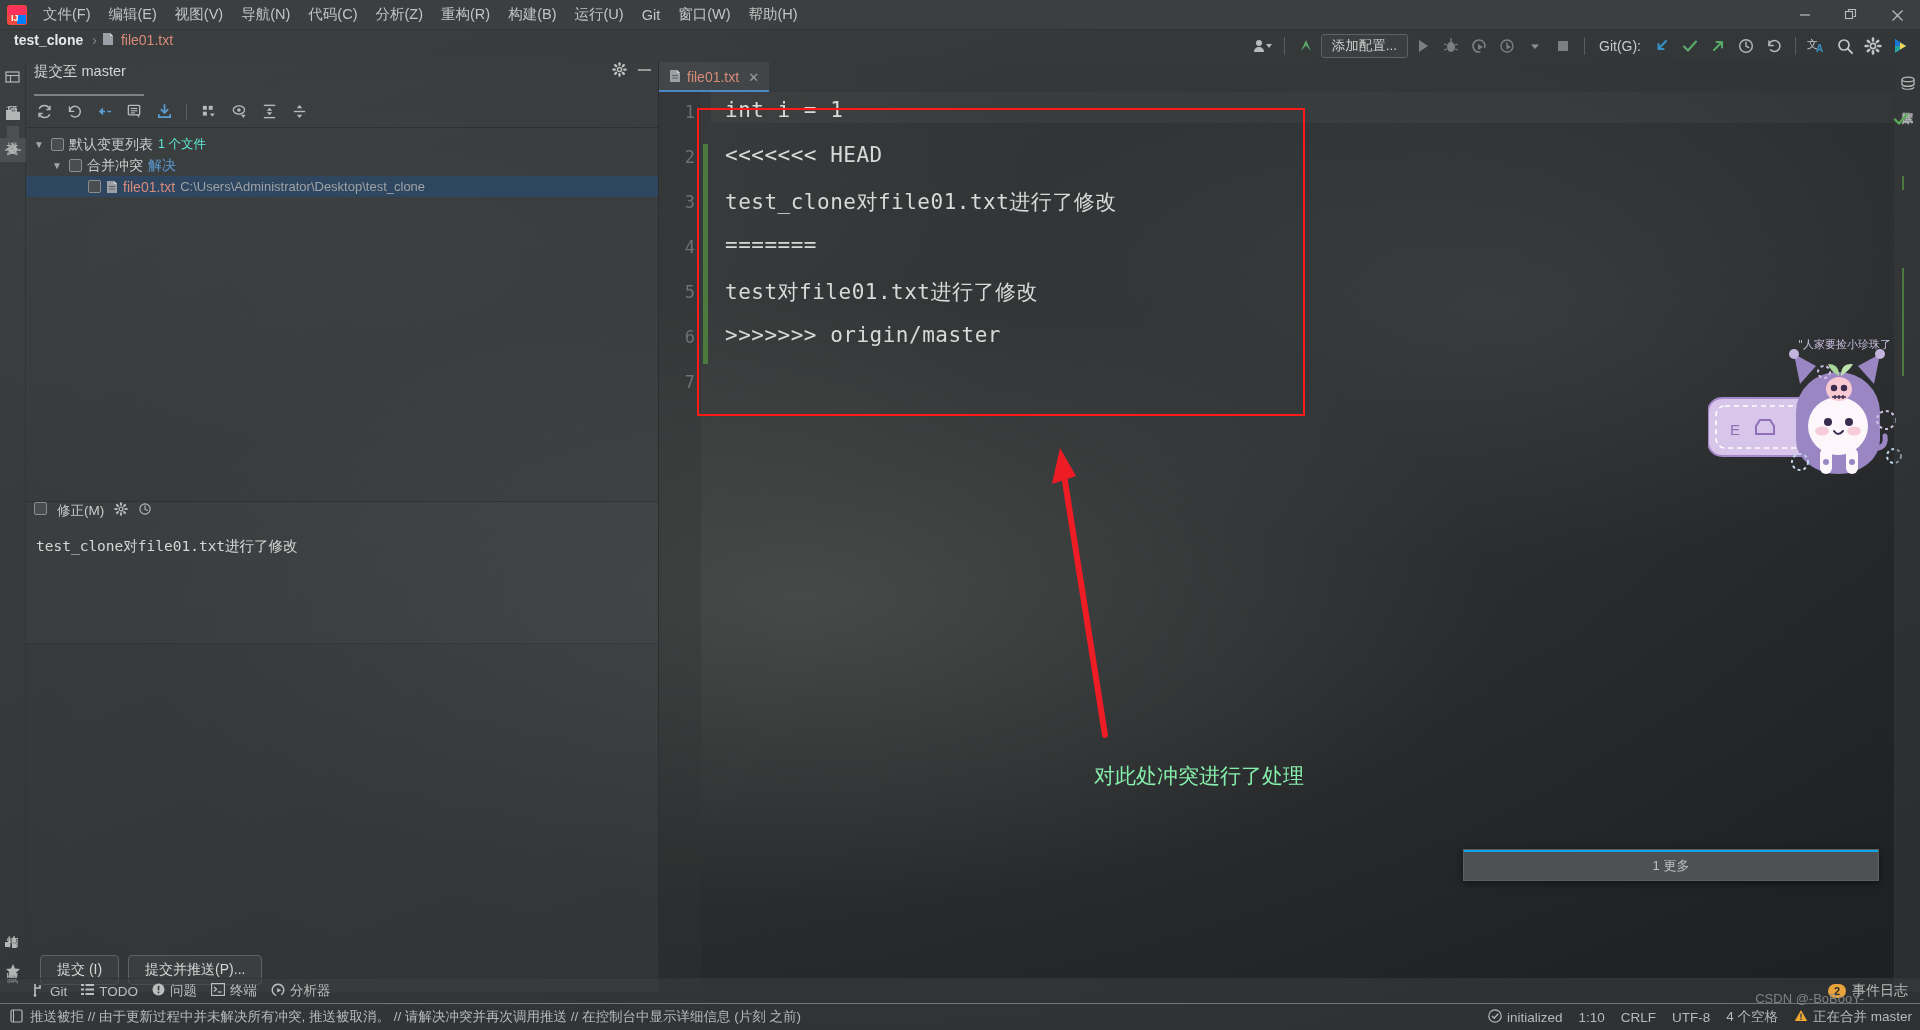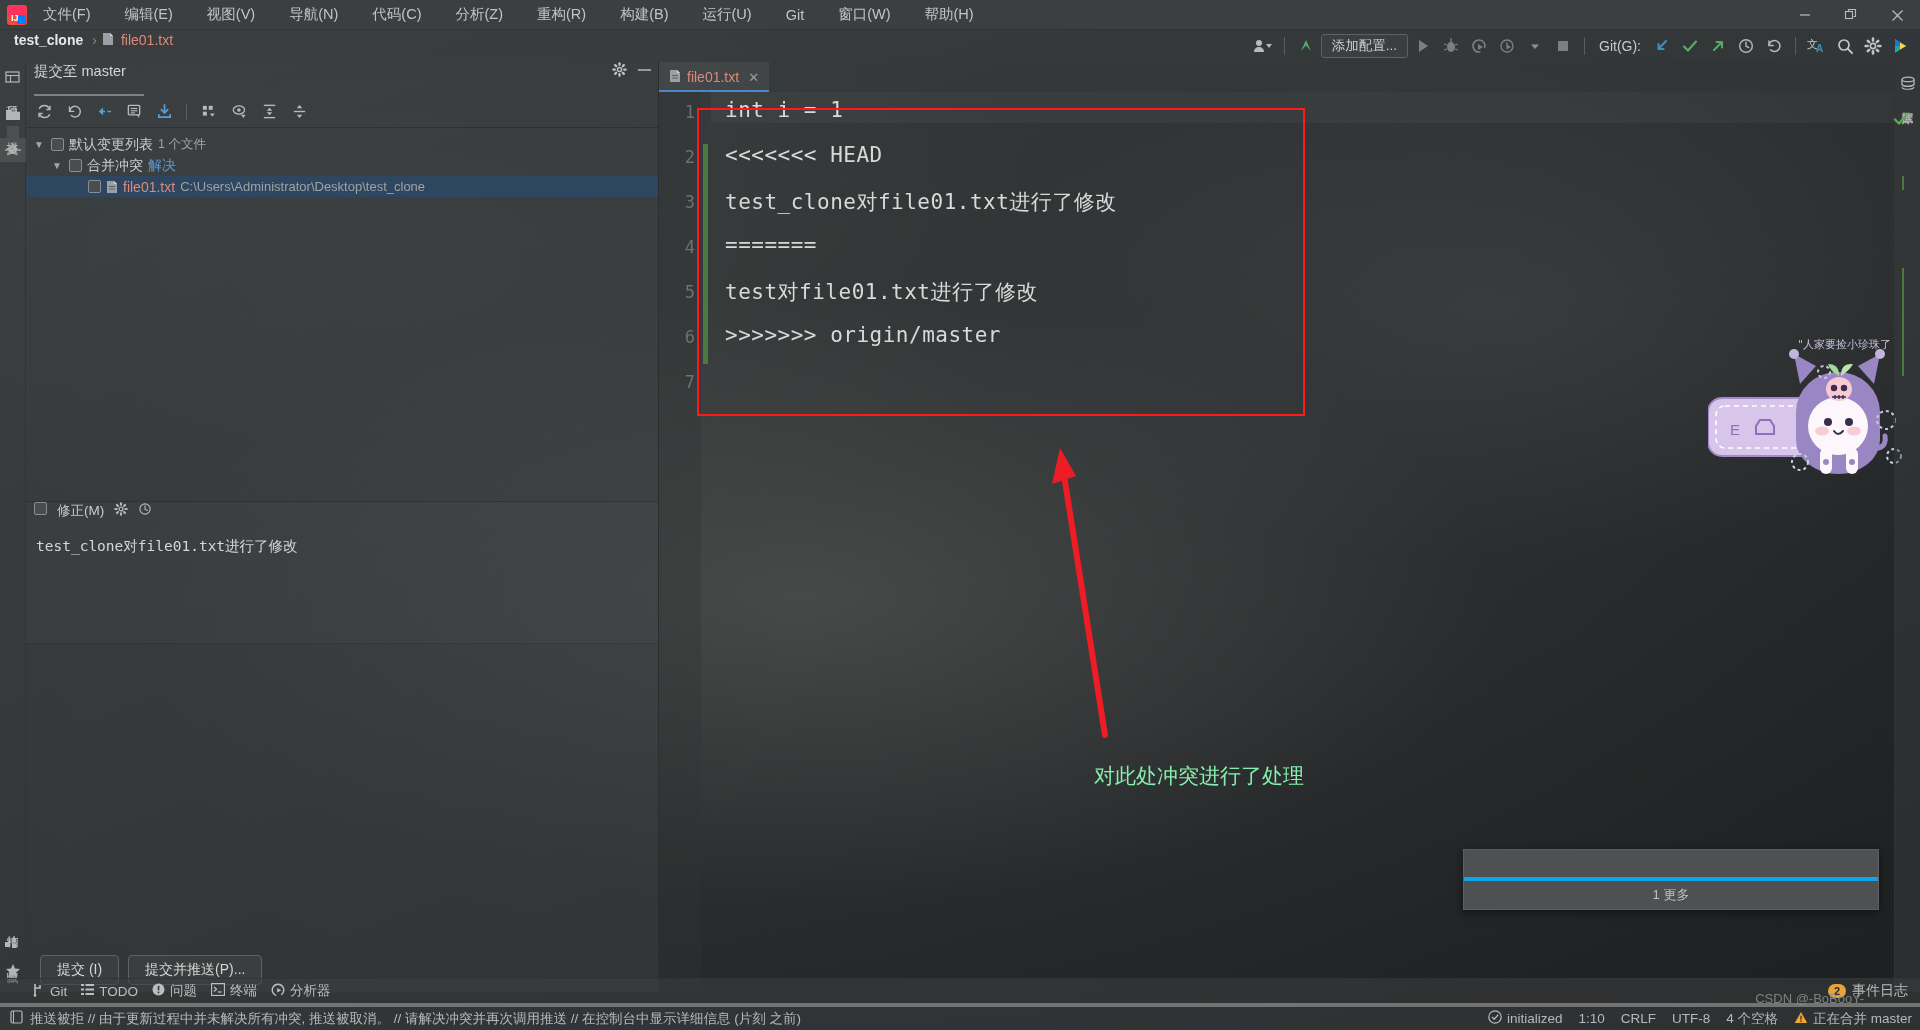--- a/index.html
+++ b/index.html
@@ -21,21 +21,21 @@
       linear-gradient(160deg,#3a3d3e 0%, #2f3233 40%, #232527 75%, #1d1f20 100%);
     z-index:0;
   }
   
   #titlebar{
     position:absolute; top:0; left:0; width:1920px; height:30px;
     background:#3c3f41; display:flex; align-items:center; z-index:20;
     border-bottom:1px solid #323436;
   }
   #appicon{ width:22px; height:22px; margin:0 6px 0 6px; position:relative; flex:none;}
-  .menu-items{ display:flex; align-items:center; gap:16px;}
+  .menu-items{ display:flex; align-items:center; gap:0px;}
   .menu-item{
     padding:3px 9px; font-size:14.5px; color:#c3c4c4; white-space:nowrap; cursor:default;
   }
   #win-title{
     position:absolute; left:0; width:100%; text-align:center; font-size:14px; color:#9a9d9e;
     pointer-events:none;
   }
   #wincontrols{ position:absolute; right:0; top:0; height:30px; display:flex; align-items:center;}
   .wc{ width:46px; height:30px; display:flex; align-items:center; justify-content:center; color:#b9bbbb;}
   
@@ -97,21 +97,21 @@
   }
   .ct-ico{ width:20px; height:20px; display:flex; align-items:center; justify-content:center; color:#b6b8b9;}
   .ct-ico.blue{ color:#5a9fd4;}
   .ct-sep{ width:1px; height:16px; background:#5a5d5e; margin:0 2px;}
   #changes-tree{ padding-top:6px; font-size:14px; flex:none;}
   .tree-row{ display:flex; align-items:center; height:21px; padding-left:6px; gap:5px; white-space:nowrap;}
   .tree-row.sel{ background:#2f4661;}
   .twisty{ width:14px; text-align:center; color:#a3a6a7; font-size:10px;}
   .cbox{ width:13px; height:13px; border:1px solid #8a8d8e; background:#4a4d4f; border-radius:2px; flex:none;}
   .tree-label{ color:#cacbcb;}
-  .tree-sub{ color:#a3a3a3; font-size:12.5px;}
+  .tree-sub{ color:#5eead4; font-size:12.5px;}
   .tree-link{ color:#5b9bd5; text-decoration:none;}
   .tree-file{ color:#d98b7a;}
   .tree-path{ color:#9fa2a3; font-size:13px;}
   .file-ico{ width:12px; height:14px; flex:none;}
   #commit-spacer{ flex:1;}
   #amend-row{
     height:28px; display:flex; gap:10px; padding:0 8px;
     border-top:1px solid rgba(0,0,0,.22);
     background:rgba(255,255,255,.02);
   }
@@ -178,35 +178,35 @@
   #balloon{
     position:absolute; left:1463px; top:849px; width:416px; z-index:25;
     background:#4e5052; border:1px solid #5c5f61; box-shadow:0 2px 8px rgba(0,0,0,.5);
   }
   #balloon .body{ padding:9px 12px 9px 11px; display:flex; gap:8px; position:relative;}
   #balloon .warn{ color:#f0a732; font-size:14px; line-height:1.1; flex:none; padding-top:2px;}
   #balloon .b-title{ font-weight:bold; color:#d8d9d9; font-size:13.5px;}
   #balloon .b-desc{ color:#c0c2c2; font-size:13.5px; padding-top:2px;}
   #balloon .b-link{ color:#5b9bd5; font-size:13.5px; padding-top:8px; display:inline-block;}
   #balloon .chev{ position:absolute; right:10px; top:26px; color:#a8abab; font-size:13px;}
-  #balloon .more{ border-top:4px solid #0ea5e9; text-align:center; font-size:13px; color:#c0c2c2; padding:5px 0;margin-top:27px;}
+  #balloon .more{ border-top:2px solid #0ea5e9; text-align:center; font-size:13px; color:#c0c2c2; padding:5px 0;}
   
   #bottombar{
     position:absolute; left:0; bottom:27px; width:1920px; height:25px; z-index:20;
     background:rgba(60,63,65,0.55); display:flex; align-items:center; gap:14px; padding-left:32px;
     border-top:1px solid #313334;
   }
   .bw{ display:flex; align-items:center; gap:5px; font-size:13.5px; color:#bcbebe; white-space:nowrap;}
   #eventlog{ position:absolute; right:12px; display:flex; align-items:center; gap:6px;}
   .badge{ background:#e8a33d; color:#2b2b2b; border-radius:8px; font-size:11px; padding:1px 6px; font-weight:bold;}
   
   #statusbar{
     position:absolute; left:0; bottom:0; width:1920px; height:27px; z-index:20;
     background:rgba(60,63,65,0.55); display:flex; align-items:center; padding-left:10px;
-    border-top:4px solid #737373; font-size:13.5px; color:#b6b8b9; white-space:nowrap; overflow:hidden;margin-top:32px;
+    border-top:1px solid #737373; font-size:13.5px; color:#b6b8b9; white-space:nowrap; overflow:hidden;margin-top:32px;
   }
   #status-left{ display:flex; align-items:center; gap:7px;}
   #status-right{ position:absolute; right:8px; display:flex; align-items:center; gap:16px;}
   .sb-item{ color:#b6b8b9;}
   #watermark{ position:absolute; right:56px; bottom:24px; color:#8d8f90; font-size:13px; z-index:26; opacity:.85;}
 </style>
 </head>
 <body>
 
 <div id="wallpaper"></div>

